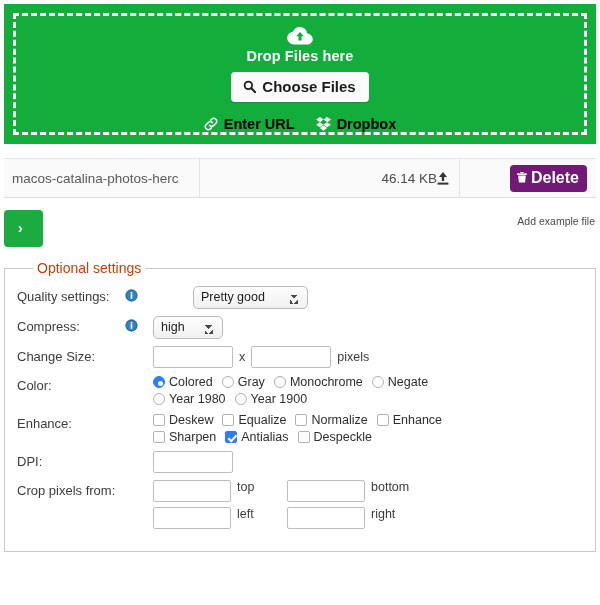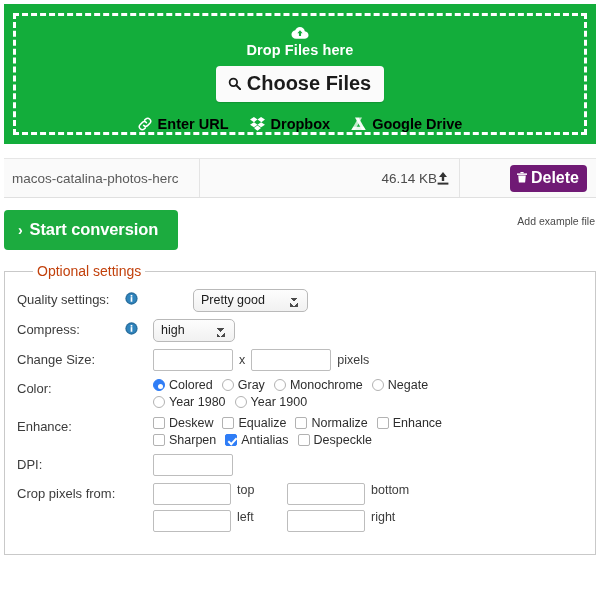--- a/index.html
+++ b/index.html
@@ -50,21 +50,21 @@
     margin-top: 3px;
     letter-spacing: .1px;
   }
   .choose-btn {
     margin-top: 8px;
     background: #fbfbfb;
     border: none;
     border-radius: 4px;
     padding: 6px 13px 7px 12px;
     font-family: inherit;
-    font-size: 20px;
+    font-size: 15px;
     font-weight: bold;
     color: #1b1b1b;
     display: inline-flex;
     align-items: center;
     gap: 6px;
     cursor: pointer;
     box-shadow: 0 1px 1px rgba(0,0,0,.14);
   }
   .choose-btn .mag { width: 13px; height: 13px; display: block; }
 
@@ -234,21 +234,21 @@
       calc(100% - 13px) 8px,
       calc(100% - 9px) 8px,
       calc(100% - 13px) 13px,
       calc(100% - 9px) 13px,
       0 0;
     background-size: 4px 4px, 4px 4px, 4px 4px, 4px 4px, 100% 100%;
     background-repeat: no-repeat;
     cursor: pointer;
   }
   select.quality { width: 115px; margin-left: 40px; }
-  select.compress { width: 82px; }
+  select.compress { width: 70px; }
 
   input.txt {
     font-family: inherit;
     font-size: 12.5px;
     border: 1px solid #bdbdbd;
     background: #ffffff;
     border-radius: 2px;
     height: 22px;
     box-sizing: border-box;
     padding: 0 4px;
@@ -364,28 +364,20 @@
         <span>Enter URL</span>
       </a>
 
       <a class="svc">
         <svg width="15" height="14" viewBox="0 0 16 15">
           <path fill="#ffffff" d="M4.2 0L0 2.8l4.2 2.7L8 2.8zM11.8 0L8 2.8l4.2 2.7L16 2.8zM0 8.2l4.2 2.7L8 8.2 4.2 5.5zM11.8 5.5L8 8.2l3.8 2.7L16 8.2zM4.2 11.9L8 14.6l3.8-2.7L8 9.2z"></path>
         </svg>
         <span>Dropbox</span>
       </a>
 
-      <a class="svc">
-        <svg width="15" height="14" viewBox="0 0 16 15">
-          <path fill="#ffffff" d="M8 0.6L15.6 13.8H11.8L4.2 0.6z" opacity=".95"></path>
-          <path fill="#ffffff" d="M8 0.6L0.4 13.8H4.2L11.8 0.6z" opacity=".75"></path>
-          <path fill="#ffffff" d="M0.4 13.8h15.2l-2-3.4H2.4z" opacity=".9"></path>
-        </svg>
-        <span>Google Drive</span>
-      </a>
 
     </div>
   </div>
 </div>
 
 <div class="file-row">
   <div class="file-name-cell">
     <span class="file-name">macos-catalina-photos-herc</span>
   </div>
   <div class="file-size-cell">
@@ -403,21 +395,20 @@
         <path fill="#ffffff" d="M1.2 3.4h7.6l-.7 7.2H1.9z"></path>
       </svg>
       <span>Delete</span>
     </button>
   </div>
 </div>
 
 <div class="action-row">
   <button class="start-btn">
     <span class="chev">›</span>
-    <span>Start conversion</span>
   </button>
   <a class="example-link">Add example file</a>
 </div>
 
 <fieldset class="settings">
   <legend class="settings-legend">Optional settings</legend>
 
   <div class="srow">
     <div class="slabel">Quality settings:</div>
     <div class="sinfo">

